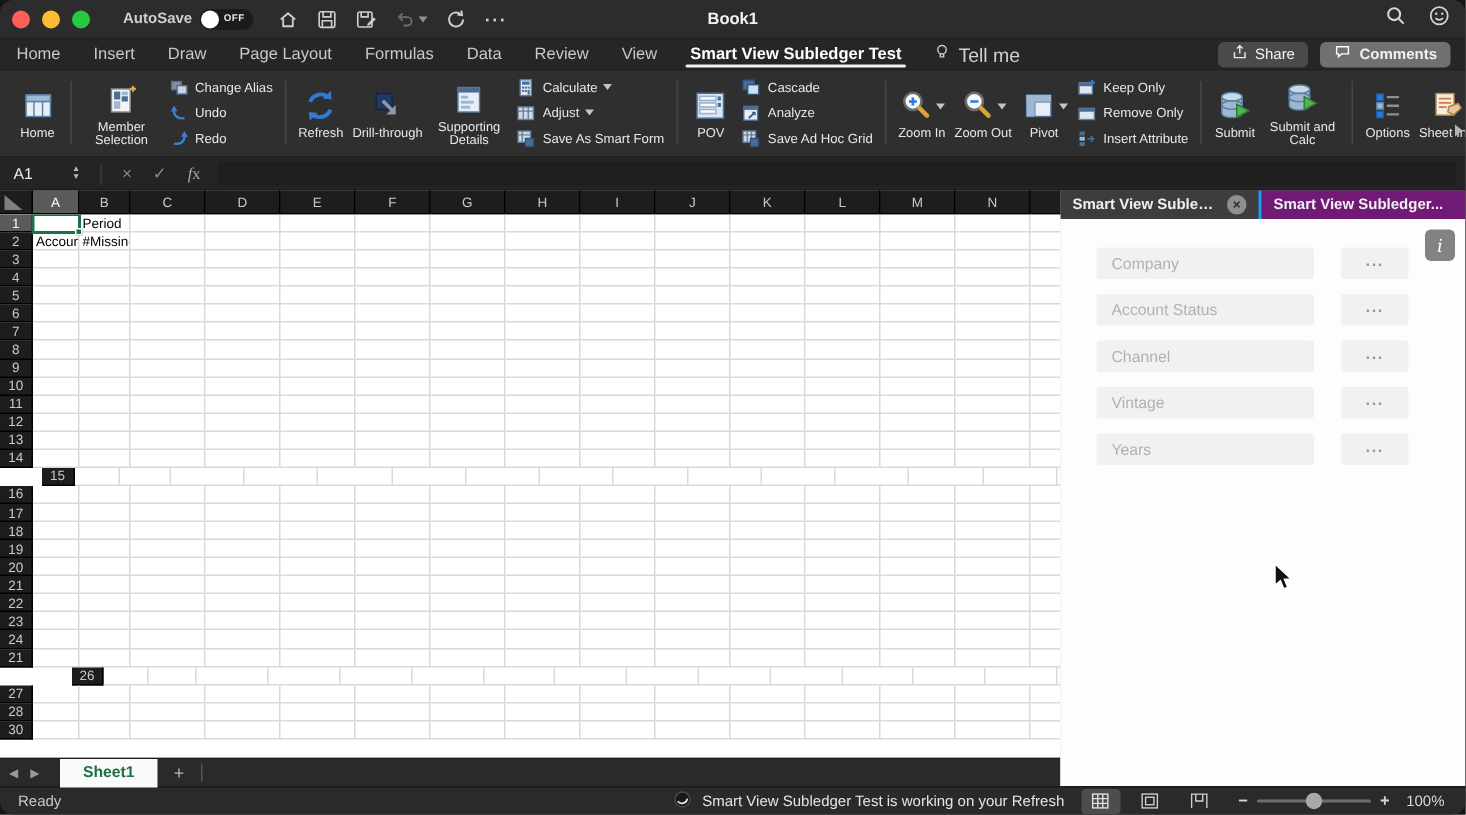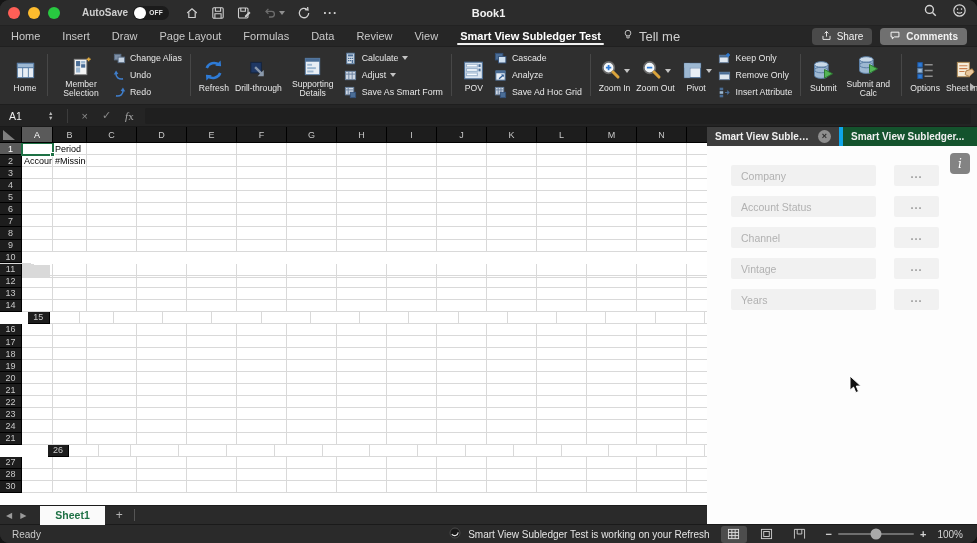--- a/index.html
+++ b/index.html
@@ -81,21 +81,21 @@
   .snav { font-size:8px; color:#9a9a9a; padding:0 6px; }
   .sheettab { height:19px; display:flex; align-items:center; padding:0 15px; background:#fafafa; font-size:10.5px; font-weight:bold; color:#1e7145; margin-left:8px; }
   .addsheet { font-size:12px; color:#b5b5b5; padding:0 11px; }
   .sheetbar-divider { width:1px; height:12px; background:#555; }
 
   
   .panel { width:270px; display:flex; flex-direction:column; background:#fdfdfd; }
   .panel-tabs { height:19px; display:flex; background:#232323; }
   .ptab { display:flex; align-items:center; gap:6px; padding:0 8px; font-size:10px; font-weight:bold; color:#f0f0f0; white-space:nowrap; overflow:hidden; }
   .ptab.first { background:#3d3d3d; width:132px; }
-  .ptab.second { background:#14532d; flex:1; border-left:4px solid #0ea5e9; }
+  .ptab.second { background:#701a75; flex:1; border-left:2px solid #0ea5e9; }
   .pclose { width:13px; height:13px; border-radius:50%; background:#8e8e8e; color:#2a2a2a; font-size:9px; font-weight:bold; display:flex; align-items:center; justify-content:center; line-height:1; flex-shrink:0; }
   .panel-body { position:relative; flex:1; background:#fdfdfd; }
   .info-btn { position:absolute; top:7px; right:7px; width:20px; height:21px; background:#838383; border-radius:4px; color:#fff; display:flex; align-items:center; justify-content:center; font-family:"DejaVu Serif",serif; font-style:italic; font-size:12px; }
   .dim-list { margin-top:19px; }
   .dim-row { display:flex; margin:0 0 10px 24px; }
   .dim-pill { width:145px; height:21px; background:#f1f1f1; border-radius:2px; font-size:10.5px; color:#b1b1b1; display:flex; align-items:center; padding-left:10px; }
   .dim-more { width:45px; height:21px; background:#f1f1f1; border-radius:2px; margin-left:18px; display:flex; align-items:center; justify-content:center; font-size:11px; font-weight:bold; color:#9a9a9a; letter-spacing:1px; line-height:0; padding-bottom:4px; }
 
   
   .statusbar { height:19px; background:#2a2a2a; border-top:1px solid #1a1a1a; display:flex; align-items:center; font-size:10px; color:#c9c9c9; }
@@ -706,21 +706,21 @@
             <div class="gcell" style="width: 50px;"></div>
             <div class="gcell" style="width: 50px;"></div>
             <div class="gcell" style="width: 50px;"></div>
             <div class="gcell" style="width: 50px;"></div>
             <div class="gcell" style="width: 50px;"></div>
             <div class="gcell" style="width: 50px;"></div>
             <div class="gcell" style="width: 50px;"></div>
             <div class="gcell" style="width: 50px;"></div>
             <div class="gcell filler"></div>
           </div>
-          <div class="grow" style="height: 12.0667px; flex-direction: column;">
+          <div class="grow" style="height: 12.0667px;">
             <div class="rhead">10</div>
             <div class="gcell" style="width: 31px;"></div>
             <div class="gcell" style="width: 34px;"></div>
             <div class="gcell" style="width: 50px;"></div>
             <div class="gcell" style="width: 50px;"></div>
             <div class="gcell" style="width: 50px;"></div>
             <div class="gcell" style="width: 50px;"></div>
             <div class="gcell" style="width: 50px;"></div>
             <div class="gcell" style="width: 50px;"></div>
             <div class="gcell" style="width: 50px;"></div>

